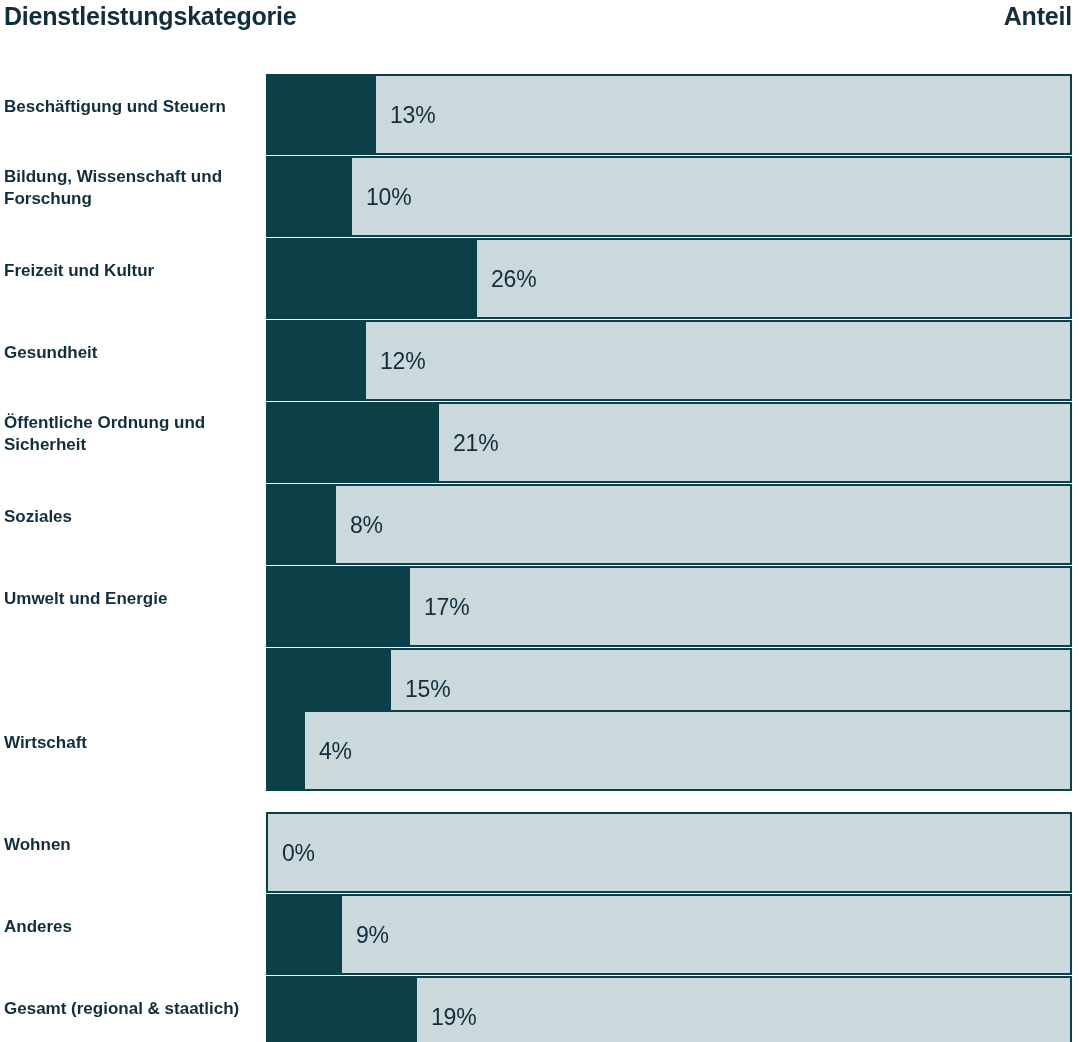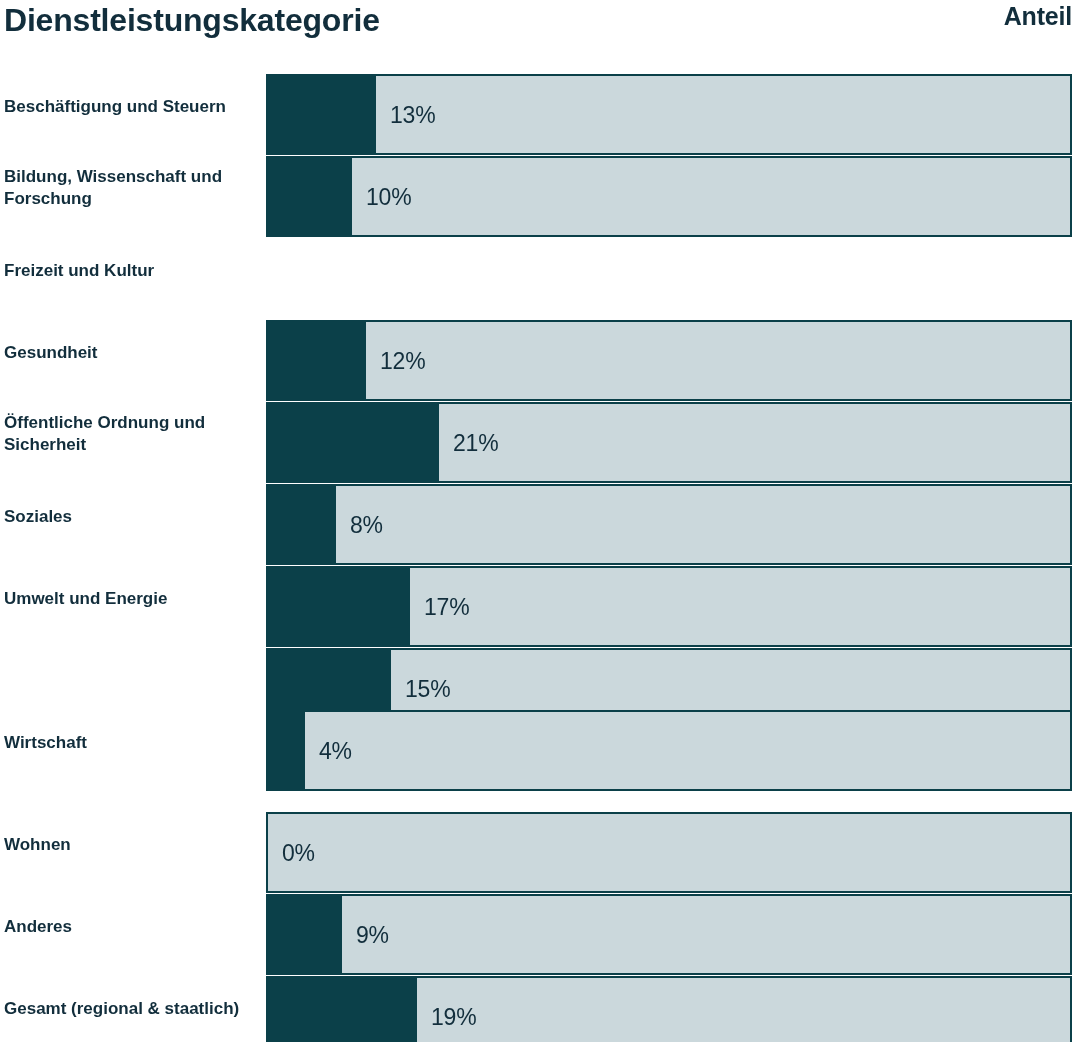--- a/index.html
+++ b/index.html
@@ -21,21 +21,21 @@
   
   .header {
     position: absolute;
     left: 0; top: 0;
     width: 1080px;
     height: 60px;
   }
   .header-cat {
     position: absolute;
     left: 4px; top: 2px;
-    font-size: 32px;
+    font-size: 25px;
     font-weight: bold;
     letter-spacing: -0.2px;
     color: #122E3C;
     white-space: nowrap;
   }
   .header-share {
     position: absolute;
     right: 8px; top: 2px;
     font-size: 25px;
     font-weight: bold;
@@ -114,20 +114,24 @@
     </div>
     <div class="row" style="top: 156px;">
       <div class="row-label">Bildung, Wissenschaft und Forschung</div>
       <div class="bar-track">
         <div class="bar-fill" style="width: 84px;"></div>
         <div class="bar-value" style="left: 98px;">10%</div>
       </div>
     </div>
     <div class="row" style="top: 238px;">
       <div class="row-label">Freizeit und Kultur</div>
+      <div class="bar-track">
+        <div class="bar-fill" style="width: 209px;"></div>
+        <div class="bar-value" style="left: 223px;">26%</div>
+      </div>
     </div>
     <div class="row" style="top: 320px;">
       <div class="row-label">Gesundheit</div>
       <div class="bar-track">
         <div class="bar-fill" style="width: 98px;"></div>
         <div class="bar-value" style="left: 112px;">12%</div>
       </div>
     </div>
     <div class="row" style="top: 402px;">
       <div class="row-label">Öffentliche Ordnung und Sicherheit</div>

